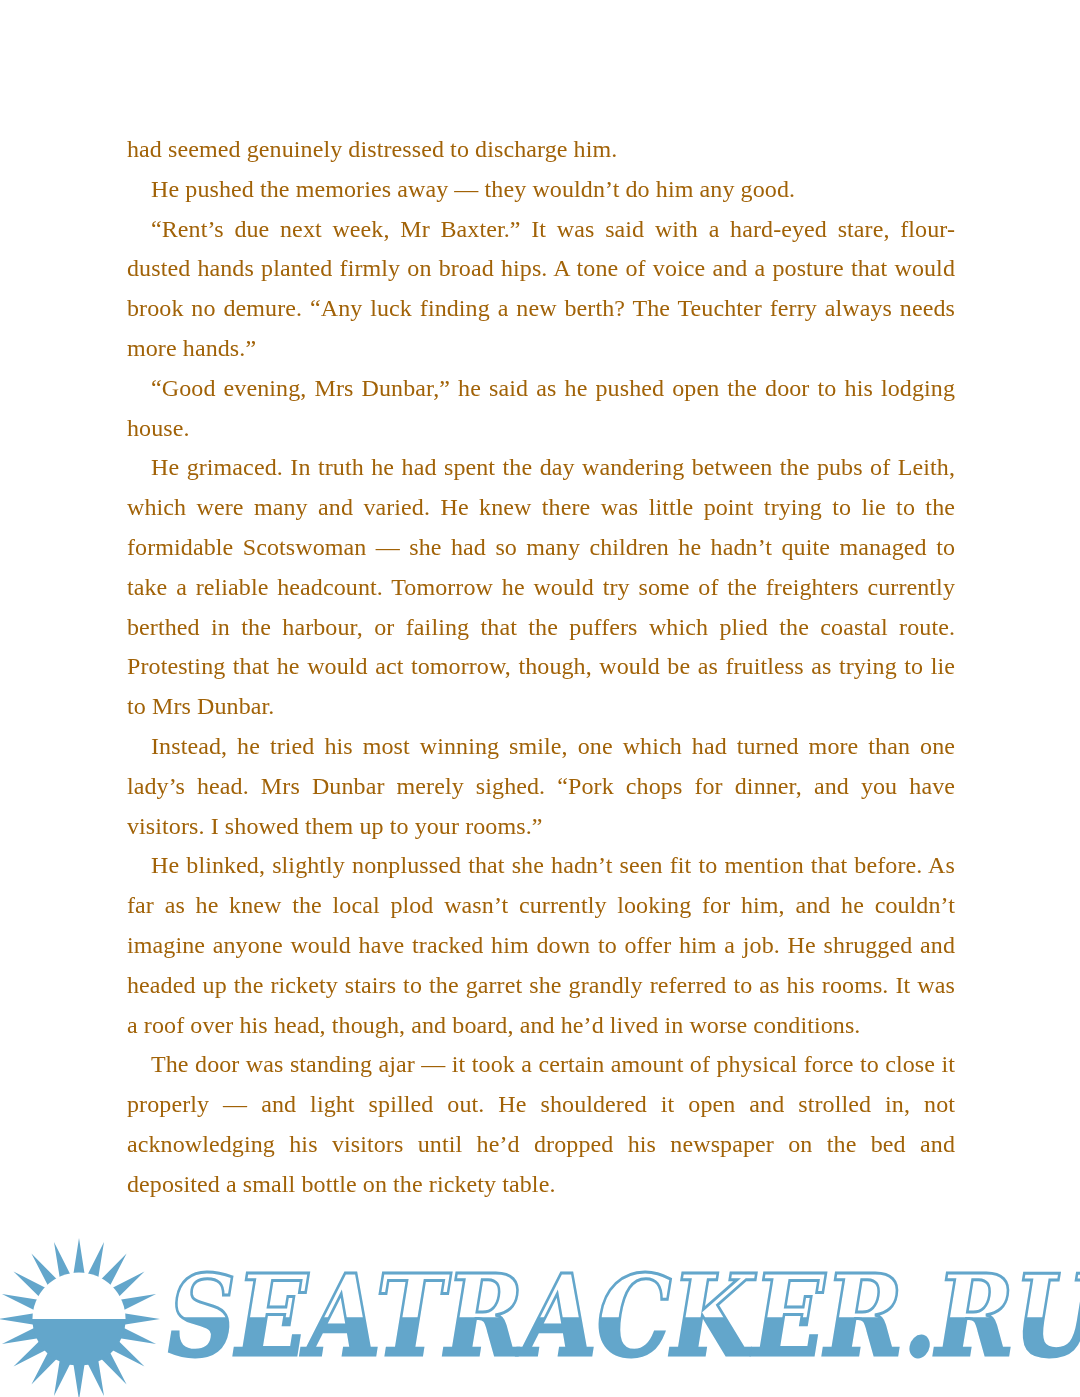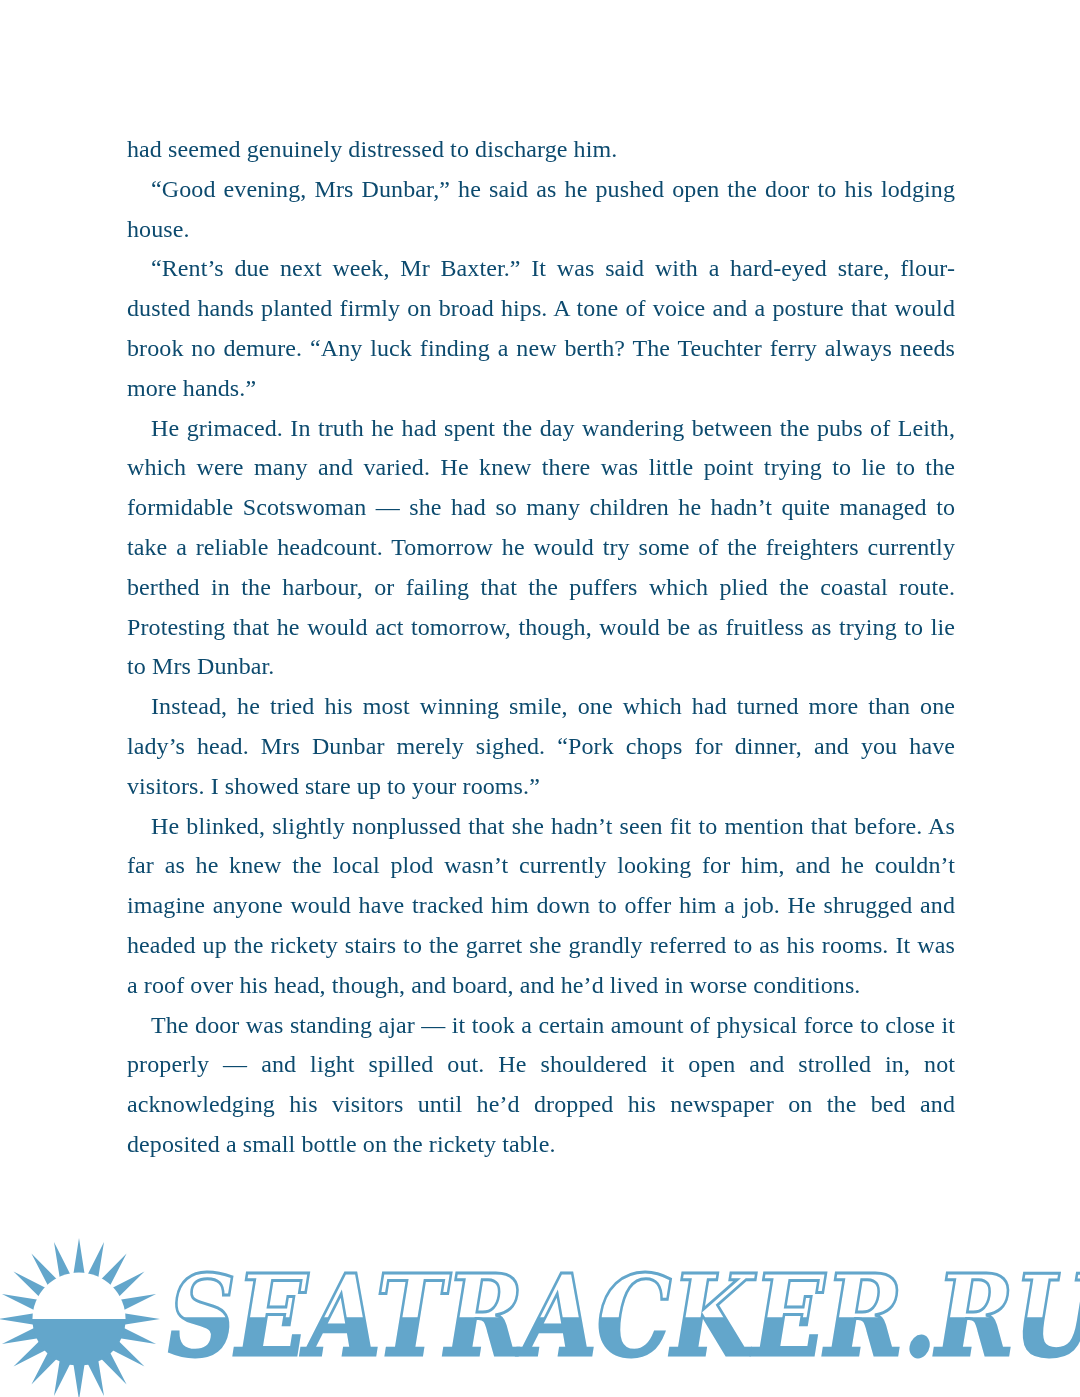--- a/index.html
+++ b/index.html
@@ -79,26 +79,27 @@
   .wm-solid {
     color: var(--wm-color, #63a6cb);
     clip-path: inset(51% 0 0 0);
   }
 </style>
 </head>
 <body style="background: rgb(255, 255, 255);">
 
 <div class="page">
 
-  <div class="text-block" style="color: #0c4a6e;">
+  <div class="text-block" style="color: #a16207;">
     <p>had seemed genuinely distressed to discharge him.</p>
+    <p class="ind">He pushed the memories away — they wouldn’t do him any good.</p>
+    <p class="ind">“Rent’s due next week, Mr Baxter.” It was said with a hard-eyed stare, flour-dusted hands planted firmly on broad hips. A tone of voice and a posture that would brook no demure. “Any luck finding a new berth? The Teuchter ferry always needs more hands.”</p>
     <p class="ind">“Good evening, Mrs Dunbar,” he said as he pushed open the door to his lodging house.</p>
-    <p class="ind">“Rent’s due next week, Mr Baxter.” It was said with a hard-eyed stare, flour-dusted hands planted firmly on broad hips. A tone of voice and a posture that would brook no demure. “Any luck finding a new berth? The Teuchter ferry always needs more hands.”</p>
     <p class="ind">He grimaced. In truth he had spent the day wandering between the pubs of Leith, which were many and varied. He knew there was little point trying to lie to the formidable Scotswoman — she had so many children he hadn’t quite managed to take a reliable headcount. Tomorrow he would try some of the freighters currently berthed in the harbour, or failing that the puffers which plied the coastal route. Protesting that he would act tomorrow, though, would be as fruitless as trying to lie to Mrs Dunbar.</p>
-    <p class="ind">Instead, he tried his most winning smile, one which had turned more than one lady’s head. Mrs Dunbar merely sighed. “Pork chops for dinner, and you have visitors. I showed stare up to your rooms.”</p>
+    <p class="ind">Instead, he tried his most winning smile, one which had turned more than one lady’s head. Mrs Dunbar merely sighed. “Pork chops for dinner, and you have visitors. I showed them up to your rooms.”</p>
     <p class="ind">He blinked, slightly nonplussed that she hadn’t seen fit to mention that before. As far as he knew the local plod wasn’t currently looking for him, and he couldn’t imagine anyone would have tracked him down to offer him a job. He shrugged and headed up the rickety stairs to the garret she grandly referred to as his rooms. It was a roof over his head, though, and board, and he’d lived in worse conditions.</p>
     <p class="ind">The door was standing ajar — it took a certain amount of physical force to close it properly — and light spilled out. He shouldered it open and strolled in, not acknowledging his visitors until he’d dropped his newspaper on the bed and deposited a small bottle on the rickety table.</p>
   </div>
 
   <div class="watermark">
     <svg class="sun-logo" viewBox="0 0 160 160" aria-hidden="true">
       <polygon points="80.0,0.0 86.3,40.5 104.7,3.9 98.2,44.4 127.0,15.3 108.3,51.7 144.7,33.0 115.6,61.8 156.1,55.3 119.5,73.7 160.0,80.0 119.5,86.3 156.1,104.7 115.6,98.2 144.7,127.0 108.3,108.3 127.0,144.7 98.2,115.6 104.7,156.1 86.3,119.5 80.0,160.0 73.7,119.5 55.3,156.1 61.8,115.6 33.0,144.7 51.7,108.3 15.3,127.0 44.4,98.2 3.9,104.7 40.5,86.3 0.0,80.0 40.5,73.7 3.9,55.3 44.4,61.8 15.3,33.0 51.7,51.7 33.0,15.3 61.8,44.4 55.3,3.9 73.7,40.5" fill="var(--wm-color, #63a6cb)"></polygon>
       <path d="M 34 80 A 46 46 0 0 1 126 80 Z" fill="#ffffff"></path>
       <path d="M 34 80 A 46 46 0 0 0 126 80 Z" fill="var(--wm-color, #63a6cb)"></path>
     </svg>

